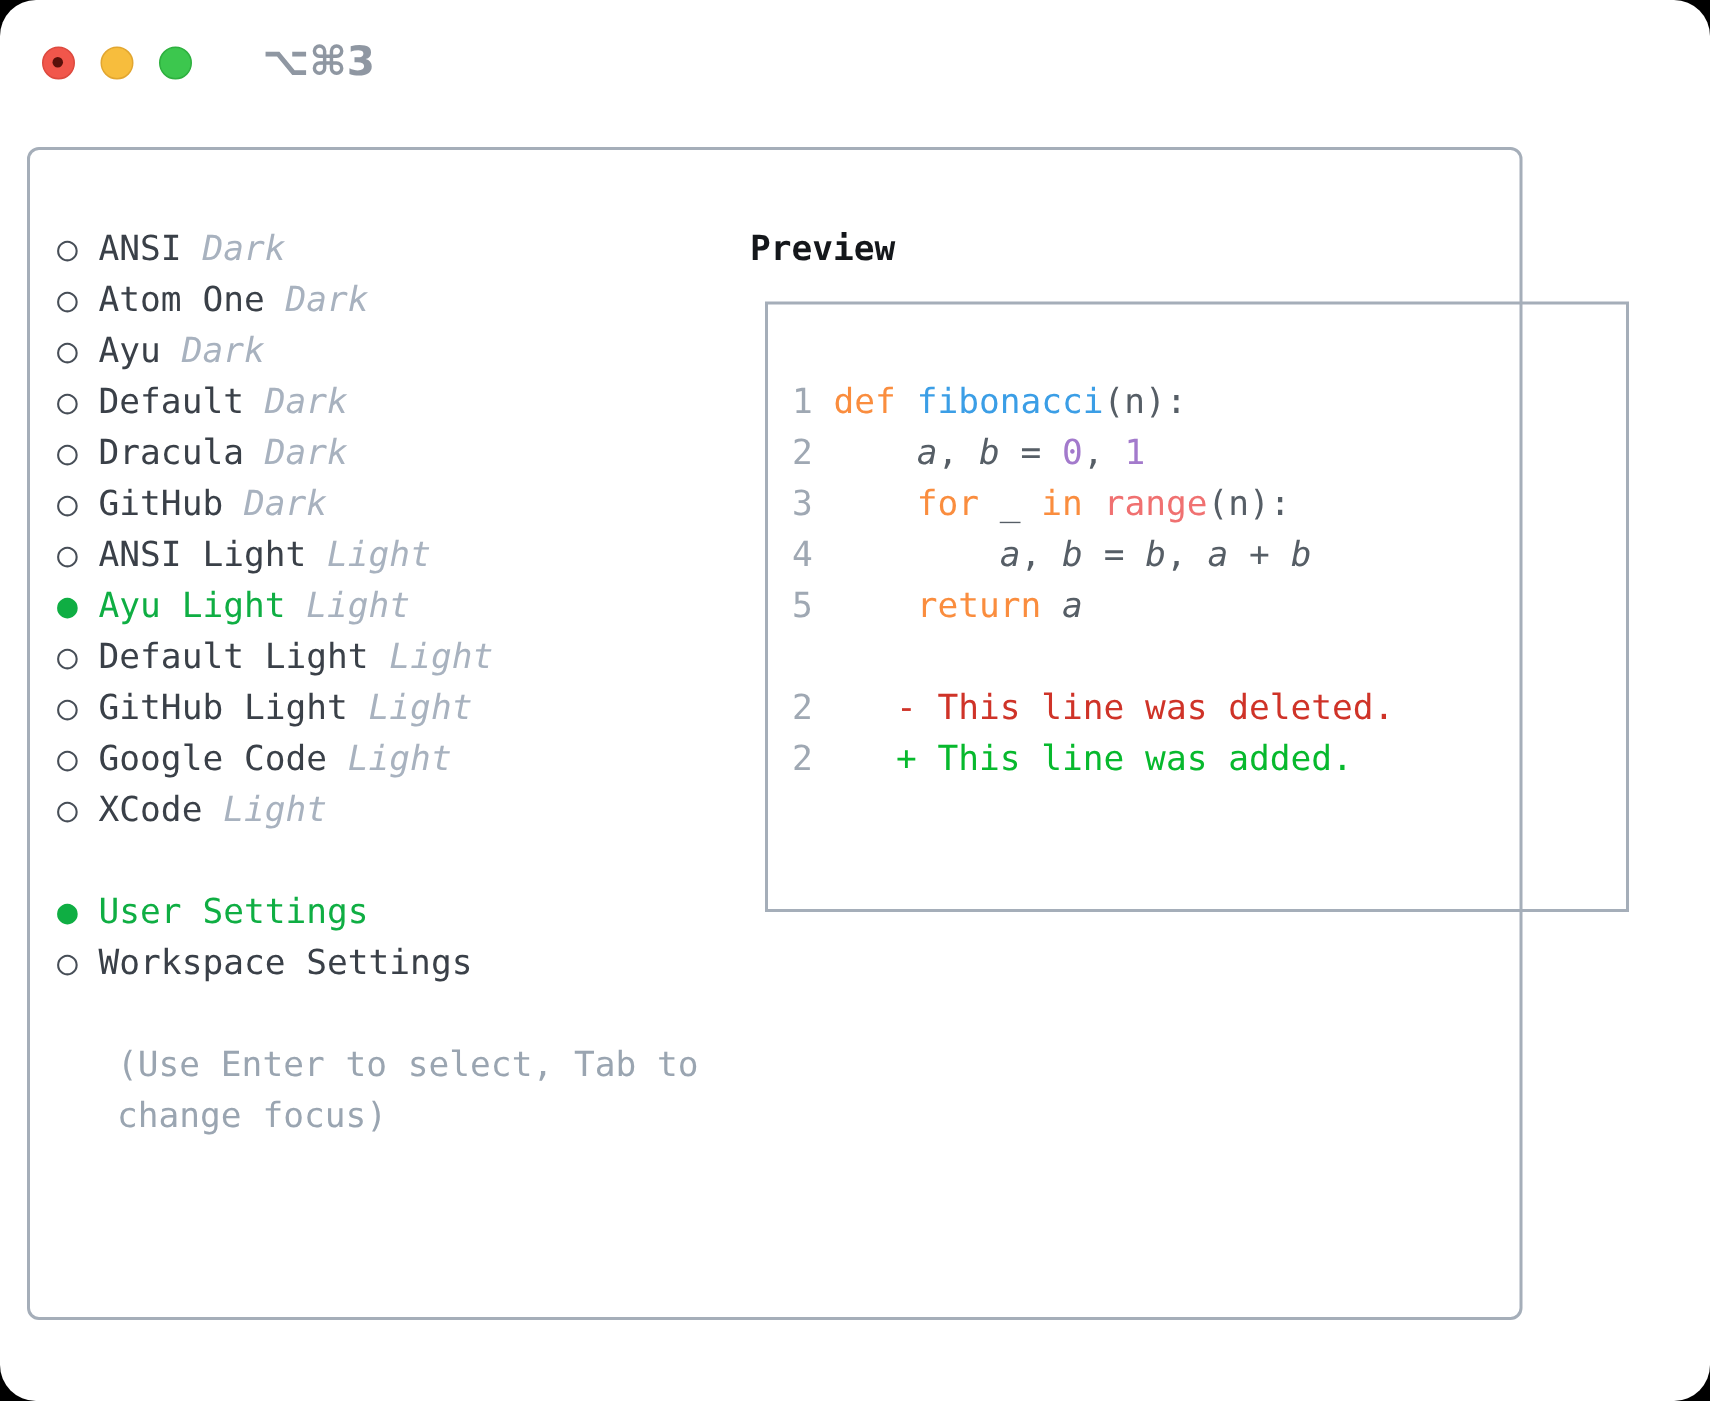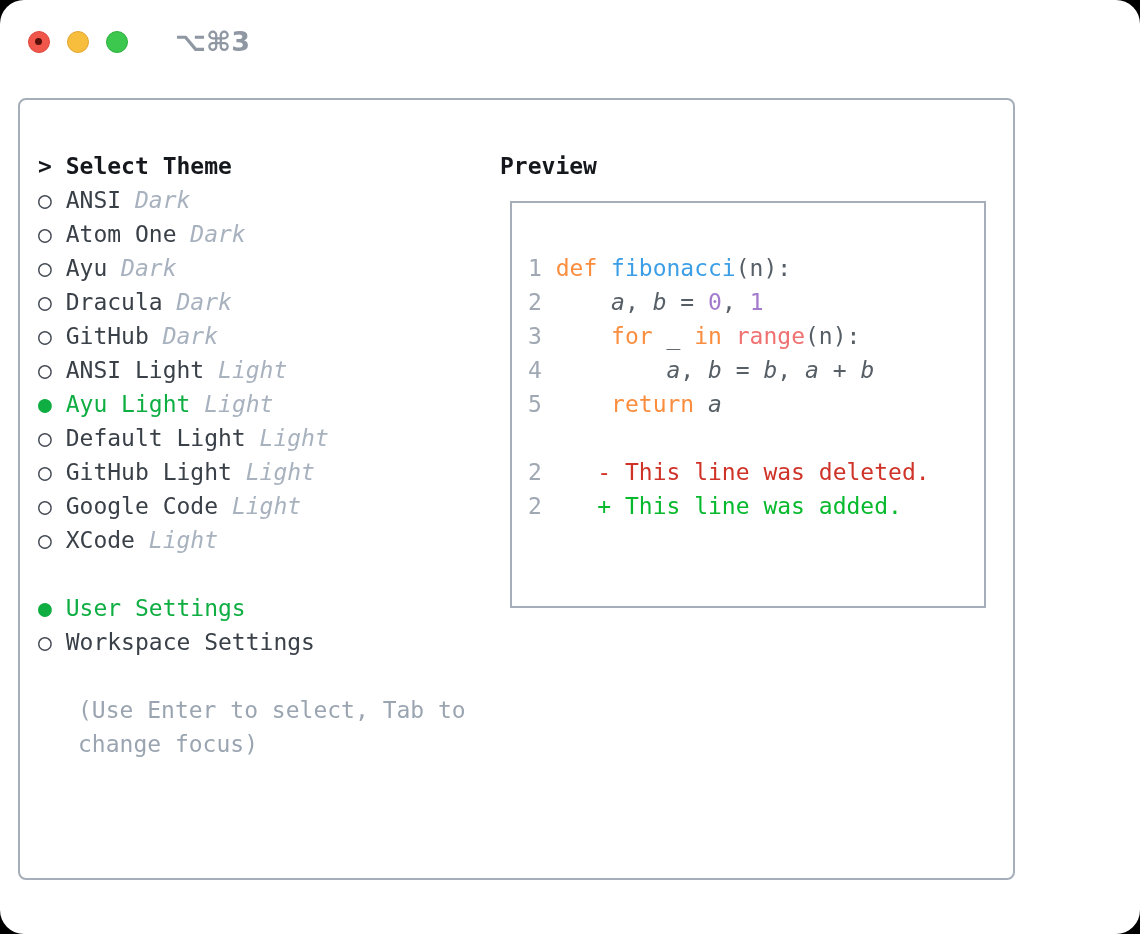--- a/index.html
+++ b/index.html
@@ -24,21 +24,21 @@
   .hdr  { font-weight:bold; color:var(--header-black); }
   
   .left-col { position:absolute; left:18px; top:49px; }
   .t-marker { color:var(--radio-gray); }
   .t-name   { color:var(--text-dark); }
   .t-tag    { color:var(--tag-gray); font-style:italic;margin-top:34px; }
   .sel      { color:var(--accent-green); }
   .hint     { color:var(--muted-gray);margin-left:40px; }
   
   .preview-title { position:absolute; left:480px; top:49px; }
-  .preview-box { position:absolute; left:490px; top:101px; width:476px; height:407px;
+  .preview-box { position:absolute; left:490px; top:101px; width:576px; height:407px;
                  border:2px solid var(--panel-border); box-sizing:border-box;
                  padding:48px 0 0 16px; }
   .ln      { color:var(--line-number-gray); }
   .tok-kw  { color:var(--keyword-orange); }
   .tok-fn  { color:var(--function-blue); }
   .tok-lit { color:var(--number-purple); }
   .tok-call{ color:var(--builtin-salmon);margin-top:36px; }
   .tok-fg  { color:var(--code-fg); }
   .tok-var { color:var(--code-fg); font-style:italic; }
   .tok-ctx { color:var(--context-gray); }
@@ -53,25 +53,25 @@
     <div class="dot red">
       <span class="dot-inner"></span>
     </div>
     <div class="dot yellow"></div>
     <div class="dot green"></div>
     <div class="shortcut">⌥⌘3</div>
   </div>
 
   <div class="panel">
     <div class="left-col">
-      <div class="line hdr"><span>&gt; </span><span>Select Theme</span></div>
       <div id="theme-list">
           <div class="line theme-row"><span class="t-marker">○ </span><span class="t-name">ANSI </span><span class="t-tag">Dark</span></div>
           <div class="line theme-row"><span class="t-marker">○ </span><span class="t-name">Atom One </span><span class="t-tag">Dark</span></div>
           <div class="line theme-row"><span class="t-marker">○ </span><span class="t-name">Ayu </span><span class="t-tag">Dark</span></div>
+          <div class="line theme-row"><span class="t-marker">○ </span><span class="t-name">Default </span><span class="t-tag">Dark</span></div>
           <div class="line theme-row"><span class="t-marker">○ </span><span class="t-name">Dracula </span><span class="t-tag">Dark</span></div>
           <div class="line theme-row"><span class="t-marker">○ </span><span class="t-name">GitHub </span><span class="t-tag">Dark</span></div>
           <div class="line theme-row"><span class="t-marker">○ </span><span class="t-name">ANSI Light </span><span class="t-tag">Light</span></div>
           <div class="line theme-row"><span class="t-marker sel">● </span><span class="t-name sel">Ayu Light </span><span class="t-tag">Light</span></div>
           <div class="line theme-row"><span class="t-marker">○ </span><span class="t-name">Default Light </span><span class="t-tag">Light</span></div>
           <div class="line theme-row"><span class="t-marker">○ </span><span class="t-name">GitHub Light </span><span class="t-tag">Light</span></div>
           <div class="line theme-row"><span class="t-marker">○ </span><span class="t-name">Google Code </span><span class="t-tag">Light</span></div>
           <div class="line theme-row"><span class="t-marker">○ </span><span class="t-name">XCode </span><span class="t-tag">Light</span></div>
         </div>
       <div class="line"></div>

